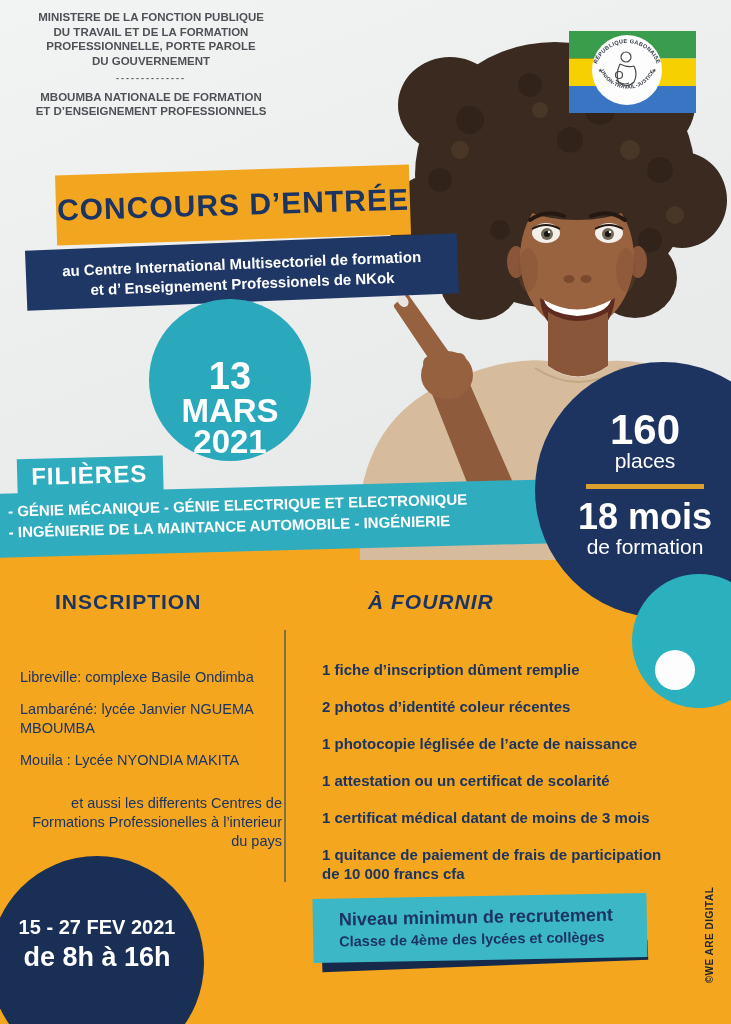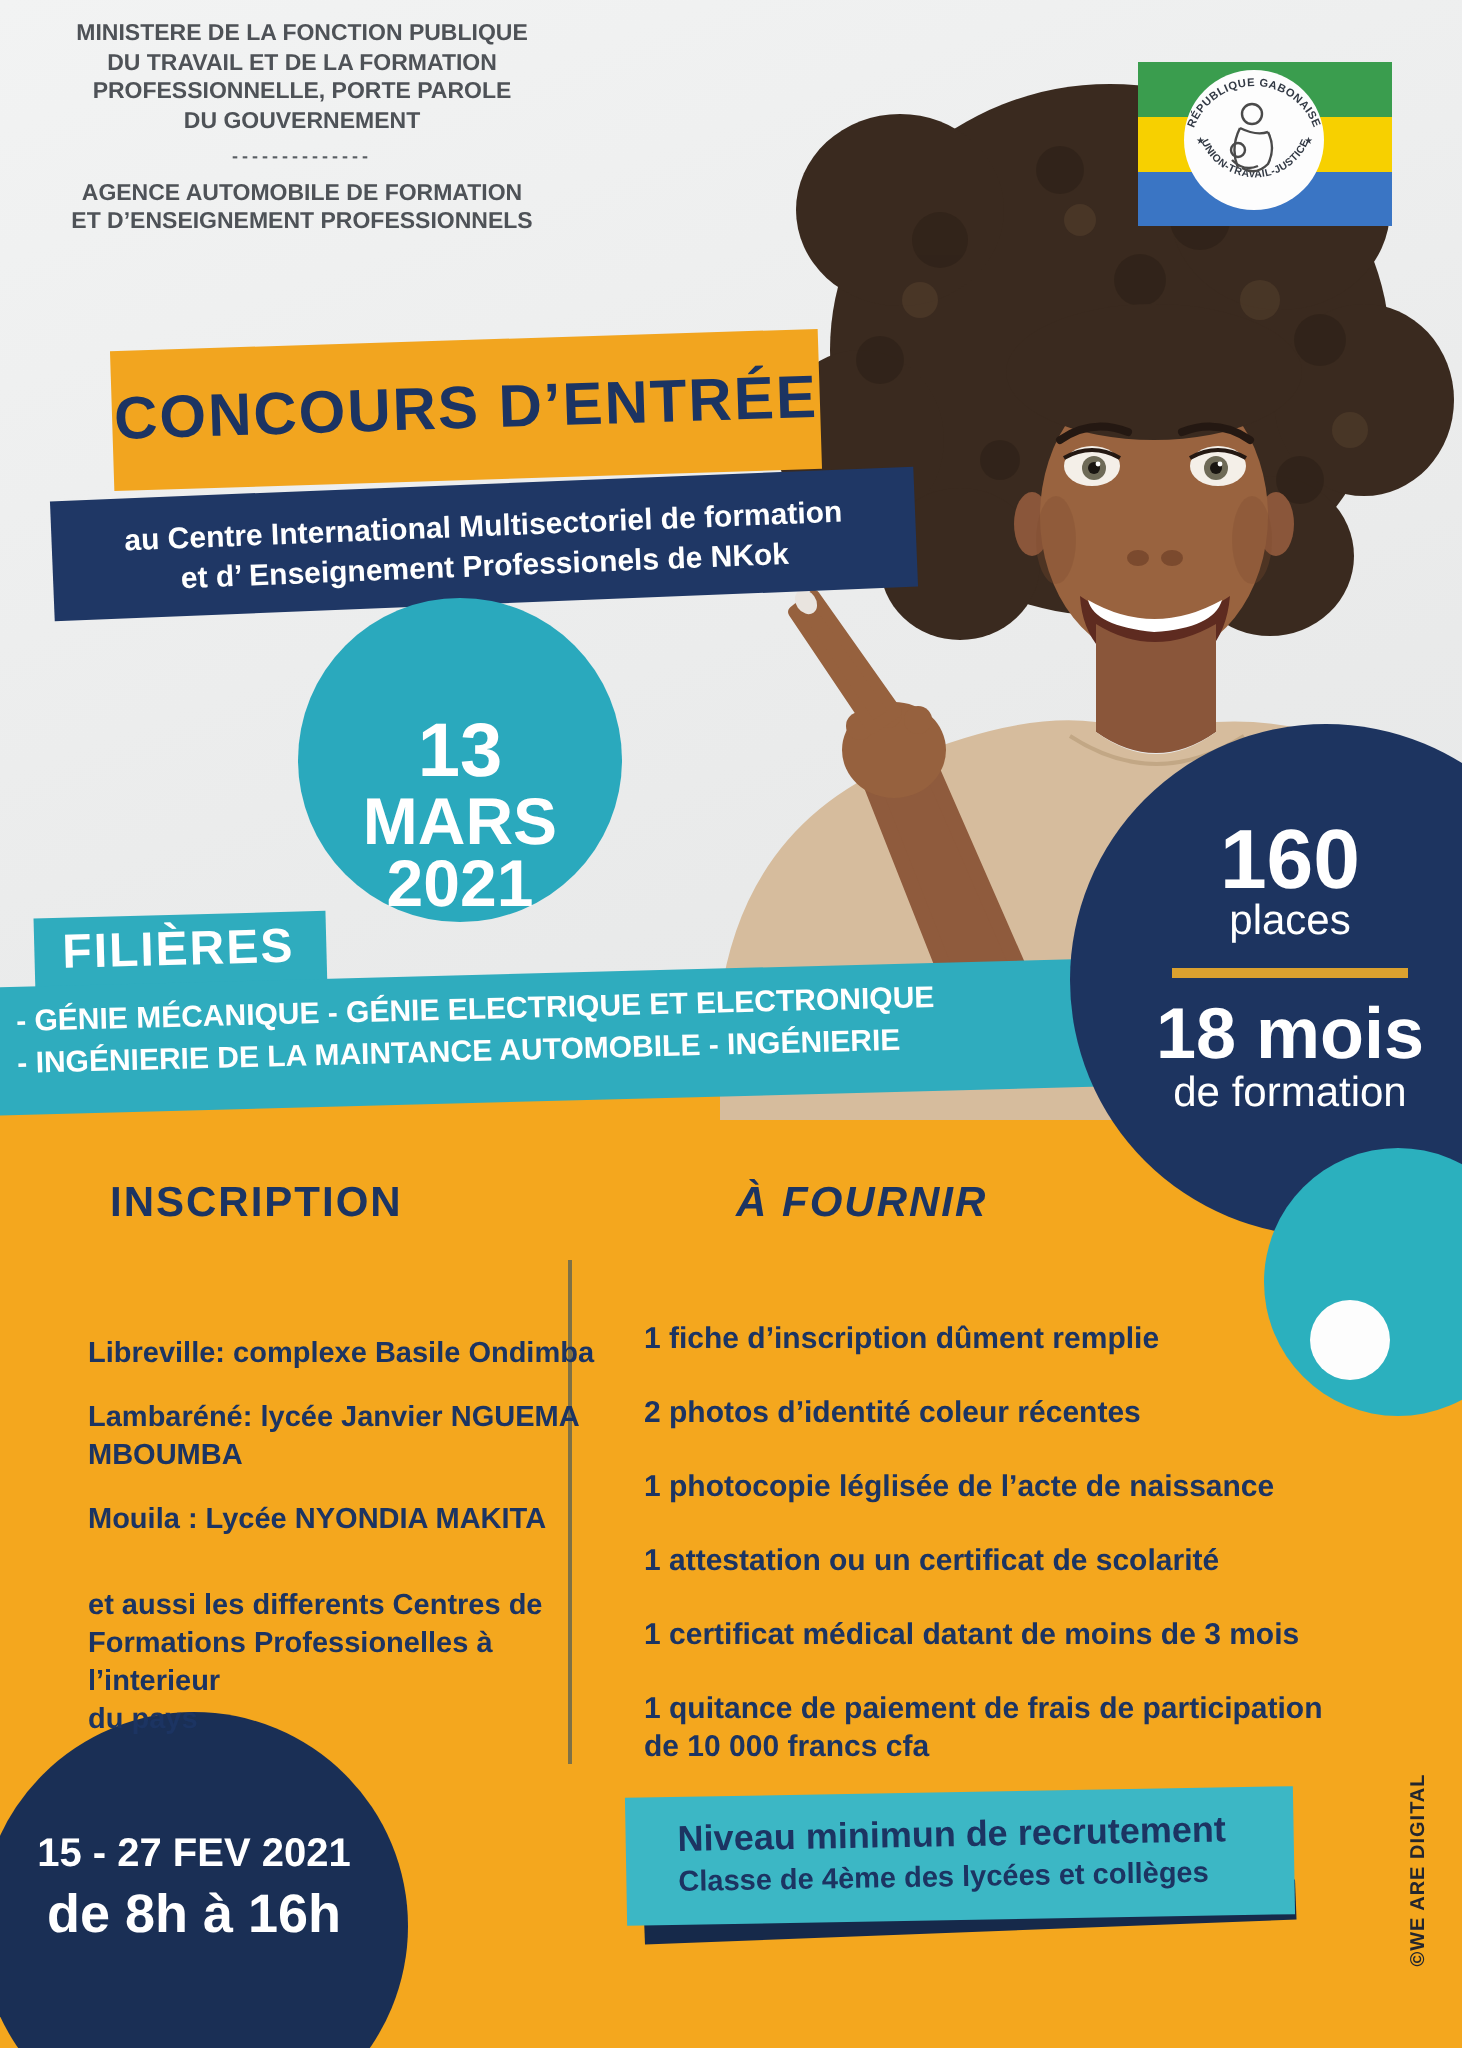--- a/index.html
+++ b/index.html
@@ -59,25 +59,25 @@
   .white-circle { position:absolute; left:655px; top:650px; width:40px; height:40px; border-radius:50%;
      background:#fdfdfd; z-index:7; }
 
   
   .col-title { position:absolute; color:#1C3462; font-weight:bold; font-size:21px; letter-spacing:1px; z-index:8; }
   #inscription-title { left:55px; top:590px; }
   #afournir-title { left:368px; top:590px;font-style:italic; }
 
   .divider { position:absolute; left:284px; top:630px; width:2px; height:252px; background:#41545c; opacity:.65; z-index:8; }
 
-  .insc-text { position:absolute; left:20px; top:668px; width:262px; color:#1C3462; font-weight:bold;
-     font-size:14.5px; line-height:19px; z-index:8;margin-left:24px; }
+  .insc-text { position:absolute; left:20px; top:668px; width:262px; color:#1C3462; font-weight:normal;
+     font-size:14.5px; line-height:19px; z-index:8; }
   .insc-line { margin-bottom:13px; }
   .insc-line2 { text-align:left; margin-top:-13px; margin-bottom:13px; }
-  .insc-note { margin-top:24px; line-height:19px; }
+  .insc-note { margin-top:24px; line-height:19px;text-align:right; }
 
   .fournir-list { position:absolute; left:322px; top:660px; width:400px; color:#1C3462; font-weight:bold;
      font-size:15px; line-height:19px; z-index:8; }
   .fournir-item { margin-bottom:18px; white-space:pre-line; }
 
   
   .schedule-circle { position:absolute; left:-10px; top:856px; width:214px; height:214px; border-radius:50%;
      background:#1A2F55; z-index:4; color:#fff; text-align:center; padding-top:58px; }
   .schedule-dates { font-size:20px; font-weight:bold; line-height:26px; }
   .schedule-hours { font-size:27px; font-weight:bold; line-height:34px; }
@@ -99,21 +99,21 @@
 <div id="poster">
 
   <div class="yellow-section"></div>
 
   <div class="ministry-block">
     <div>MINISTERE DE LA FONCTION PUBLIQUE</div>
     <div>DU TRAVAIL ET DE LA FORMATION</div>
     <div>PROFESSIONNELLE, PORTE PAROLE</div>
     <div>DU GOUVERNEMENT</div>
     <div class="sep-dots">--------------</div>
-    <div>AGENCE AUTOMOBILE DE FORMATION</div>
+    <div>MBOUMBA NATIONALE DE FORMATION</div>
     <div>ET D’ENSEIGNEMENT PROFESSIONNELS</div>
   </div>
 
   <svg class="woman" viewBox="0 0 400 530">
     <g fill="#3A2A1F">
       <ellipse cx="225" cy="145" rx="140" ry="133"></ellipse>
       <ellipse cx="120" cy="75" rx="52" ry="48"></ellipse>
       <ellipse cx="310" cy="75" rx="55" ry="50"></ellipse>
       <ellipse cx="352" cy="170" rx="45" ry="48"></ellipse>
       <ellipse cx="100" cy="190" rx="42" ry="45"></ellipse>

